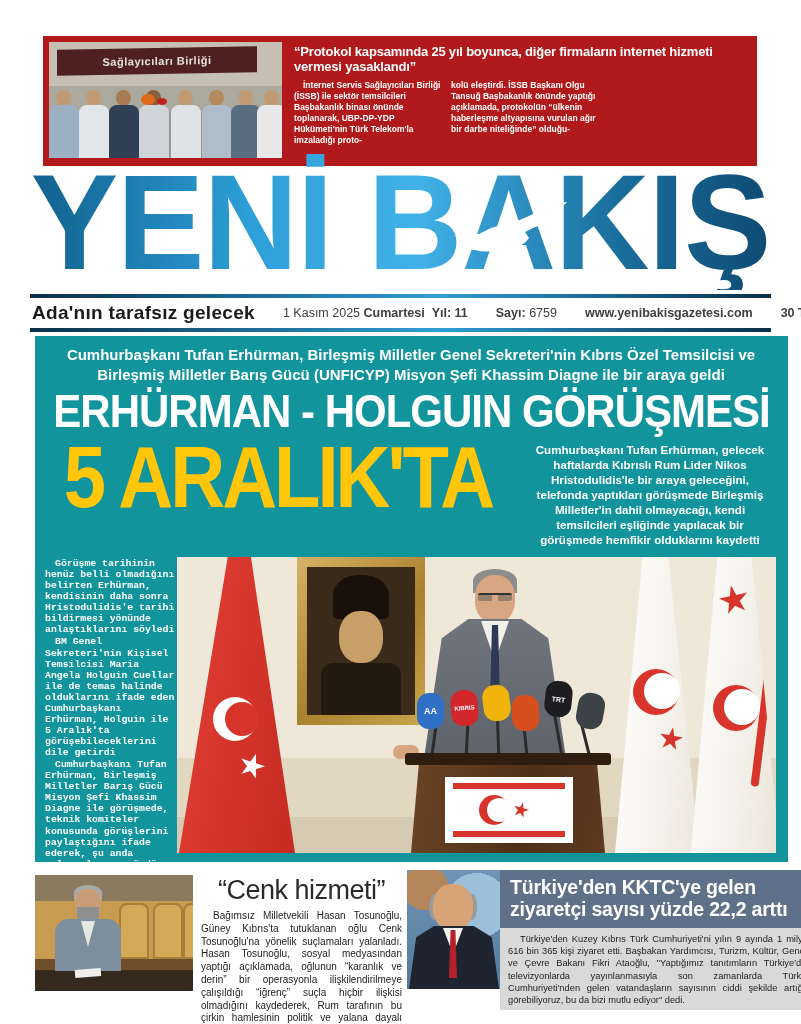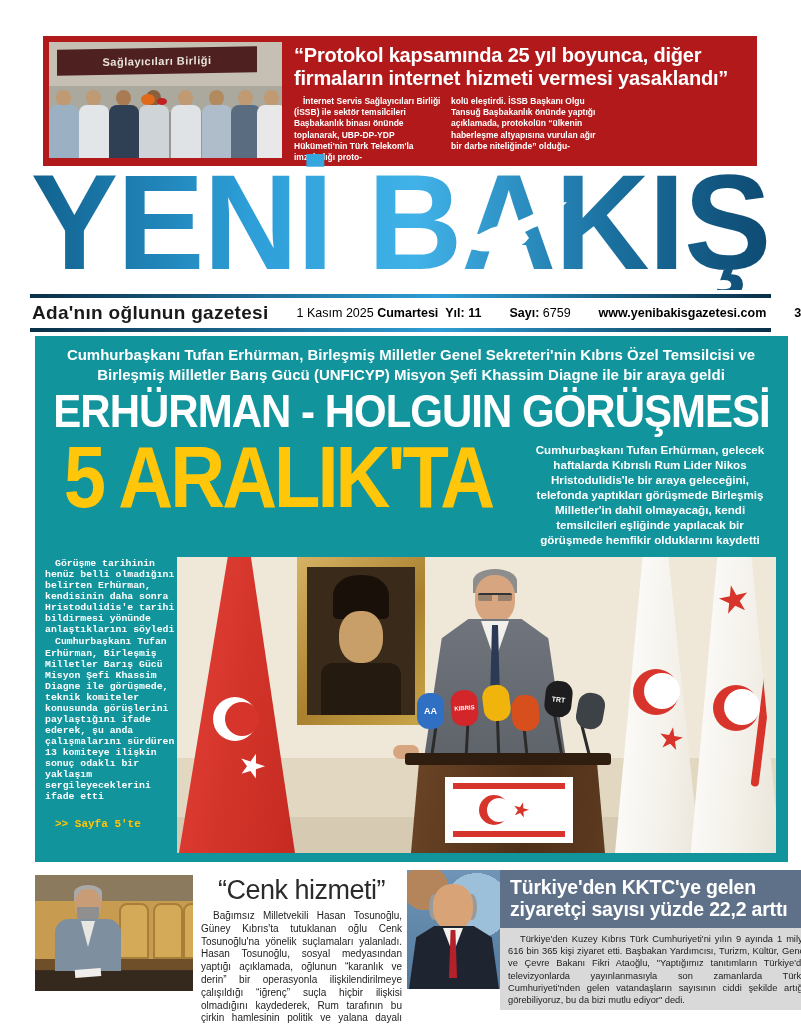--- a/index.html
+++ b/index.html
@@ -26,40 +26,40 @@
   .p1{left:-2px}.p1 .torso{background:#9bb0c2}
   .p2{left:28px}.p2 .torso{background:#e3e6e9}
   .p3{left:58px}.p3 .torso{background:#2f3f54}.p3 .head{background:#a87b52}
   .p4{left:88px}.p4 .torso{background:#cfd4d8}.p4 .head{background:#8a5f3e}
   .p5{left:120px}.p5 .torso{background:#dfe3e6}
   .p6{left:151px}.p6 .torso{background:#aebdc9}.p6 .head{background:#b28a5e}
   .p7{left:180px}.p7 .torso{background:#5a6c80}
   .p8{left:206px}.p8 .torso{background:#e8e8e8}
   .mic-blob{position:absolute;left:92px;top:52px;width:14px;height:11px;border-radius:50%;background:#e06a1a;box-shadow:14px 2px 0 -2px #c02020;}
   .ts-text{padding:2px 6px 0 12px;color:#fff;}
-  .ts-text h2{font-size:20px;line-height:1.16;font-weight:bold;letter-spacing:-.2px;}
+  .ts-text h2{font-size:13px;line-height:1.16;font-weight:bold;letter-spacing:-.2px;}
   .ts-cols{display:flex;gap:9px;margin-top:6px;}
   .ts-cols p{width:148px;font-size:8.5px;line-height:1.3;font-weight:600;text-align:left;}
   .ts-cols p:first-child{text-indent:9px;}
   .ref{font-weight:bold;}
   
   .masthead{position:absolute;left:0;top:166px;width:801px;height:164px;}
   .mast-title{
     position:absolute;left:19px;top:-12px;width:763px;text-align:center;white-space:nowrap;
     font-size:131px;font-weight:bold;letter-spacing:-1px;line-height:1;
     background:linear-gradient(90deg,#0f5e8a 0%,#2d9ed7 30%,#41b2e8 52%,#1a6f9e 78%,var(--blue-dark,#0d486f) 100%);
     -webkit-background-clip:text;background-clip:text;color:transparent;
     transform:scaleY(1.04);transform-origin:top;
   }
   .cyprus{position:absolute;left:455px;top:36px;width:118px;height:62px;}
   .info-strip{position:absolute;left:30px;top:128px;width:741px;}
   .strip-line{height:4px;background:linear-gradient(90deg,#0a2f47,#2e9ed5 55%,#0a2f47);}
   .strip-row{display:flex;align-items:center;padding:4px 2px;gap:14px;}
   .tagline{font-size:19px;font-weight:bold;color:#1a1a1a;letter-spacing:.3px;flex:none;}
-  .meta{font-size:12.5px;color:#000000;white-space:nowrap;}
+  .meta{font-size:12.5px;color:#404040;white-space:nowrap;}
   .meta b{font-weight:bold;}
   .sp{flex:1;}
   
   .lead{position:absolute;left:35px;top:336px;width:753px;height:526px;background:var(--teal,#12949c);color:#fff;}
   .kicker{position:absolute;left:26px;top:9px;width:700px;text-align:center;font-size:15px;line-height:1.3;font-weight:bold;}
   .lead-headline{position:absolute;left:0;top:52px;width:100%;text-align:center;
     font-size:42px;font-weight:bold;letter-spacing:-1px;line-height:1;transform:scaleY(1.12);transform-origin:top;}
   .date-big{position:absolute;left:4px;top:100px;width:478px;text-align:center;
     font-size:76px;font-weight:bold;letter-spacing:-3px;line-height:.95;color:var(--yellow,#ffc60a);transform:scaleY(1.15);transform-origin:top;}
   .deck{position:absolute;left:490px;top:106px;width:250px;text-align:center;font-size:11.6px;line-height:1.3;font-weight:bold;}
@@ -223,21 +223,21 @@
   </section>
 
   <header class="masthead">
     <h1 class="mast-title">YENİ BAKIŞ</h1>
     <svg class="cyprus" viewBox="0 0 118 62" aria-hidden="true">
       <path fill="#ffffff" d="M6,40 Q12,30 24,32 L36,26 Q50,22 60,20 L74,14 Q86,8 94,2 L112,0 L100,12 Q90,22 78,26 L70,30 L74,36 Q66,48 50,46 Q34,52 20,48 Q10,48 6,40 Z"></path>
     </svg>
     <div class="info-strip">
       <div class="strip-line"></div>
       <div class="strip-row">
-        <span class="tagline">Ada'nın oğlunun gazetesi</span>
+        <span class="tagline">Ada'nın tarafsız gelecek</span>
         <span class="sp"></span>
         <span class="meta"><span>1 Kasım 2025</span> <b>Cumartesi</b>&nbsp;&nbsp;<b>Yıl: 11</b></span>
         <span class="sp"></span>
         <span class="meta"><b>Sayı:</b> <span>6759</span></span>
         <span class="sp"></span>
         <span class="meta"><b>www.yenibakisgazetesi.com</b></span>
         <span class="sp"></span>
         <span class="meta"><b>30 TL (KDV Dahil)</b></span>
       </div>
       <div class="strip-line"></div>
@@ -245,20 +245,21 @@
   </header>
 
   <section class="lead">
     <p class="kicker">Cumhurbaşkanı Tufan Erhürman, Birleşmiş Milletler Genel Sekreteri'nin Kıbrıs Özel Temsilcisi ve Birleşmiş Milletler Barış Gücü (UNFICYP) Misyon Şefi Khassim Diagne ile bir araya geldi</p>
     <h2 class="lead-headline">ERHÜRMAN - HOLGUIN GÖRÜŞMESİ</h2>
     <div class="date-big">5 ARALIK'TA</div>
     <p class="deck">Cumhurbaşkanı Tufan Erhürman, gelecek haftalarda Kıbrıslı Rum Lider Nikos Hristodulidis'le bir araya geleceğini, telefonda yaptıkları görüşmede Birleşmiş Milletler'in dahil olmayacağı, kendi temsilcileri eşliğinde yapılacak bir görüşmede hemfikir olduklarını kaydetti</p>
 
     <div class="lead-col">
       <p>Görüşme tarihinin henüz belli olmadığını belirten Erhürman, kendisinin daha sonra Hristodulidis'e tarihi bildirmesi yönünde anlaştıklarını söyledi</p>
+      <p>BM Genel Sekreteri'nin Kişisel Temsilcisi Maria Angela Holguin Cuellar ile de temas halinde olduklarını ifade eden Cumhurbaşkanı Erhürman, Holguin ile 5 Aralık'ta görüşebileceklerini dile getirdi</p>
       <p>Cumhurbaşkanı Tufan Erhürman, Birleşmiş Milletler Barış Gücü Misyon Şefi Khassim Diagne ile görüşmede, teknik komiteler konusunda görüşlerini paylaştığını ifade ederek, şu anda çalışmalarını sürdüren 13 komiteye ilişkin sonuç odaklı bir yaklaşım sergileyeceklerini ifade etti</p>
       <p class="lead-ref">&gt;&gt; Sayfa 5'te</p>
     </div>
 
     <div class="photo-main">
       <div class="tr-flag"></div>
       <div class="cres tr-cres-o"></div>
       <div class="cres tr-cres-i"></div>
       <div class="star tr-star"></div>
 

